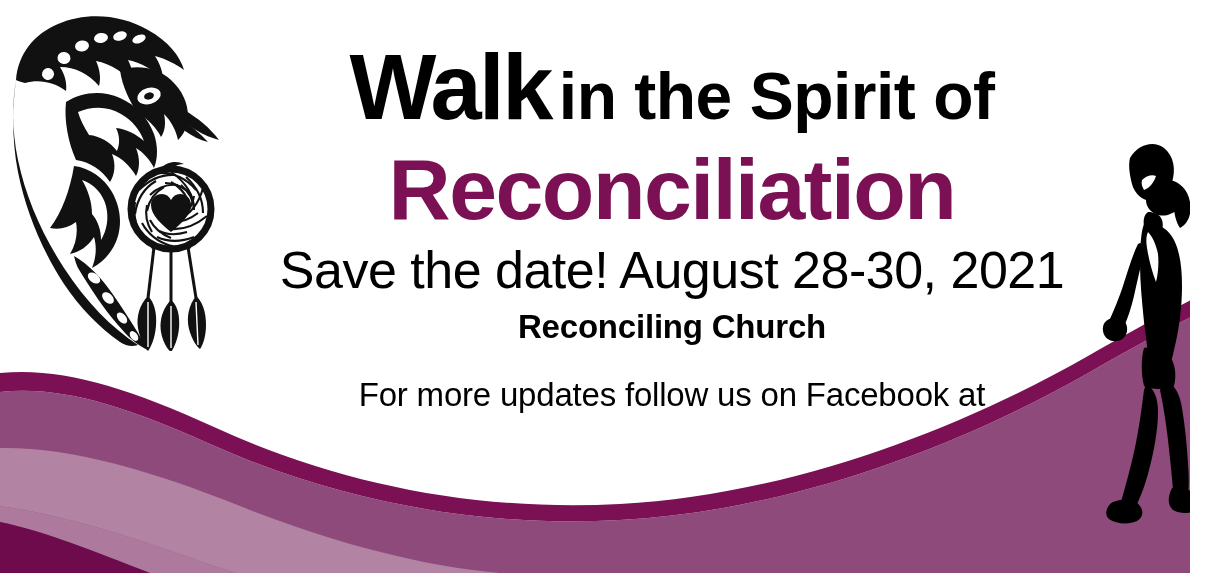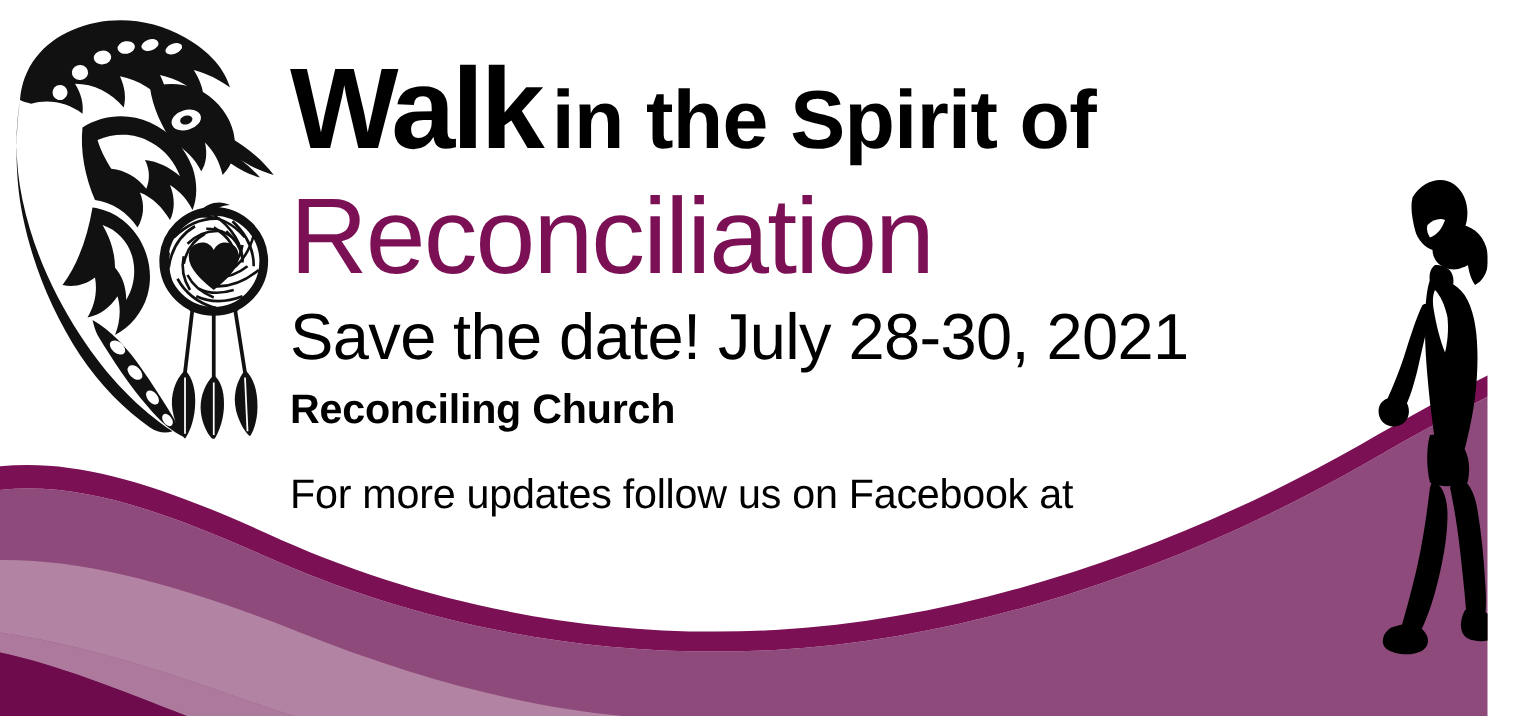--- a/index.html
+++ b/index.html
@@ -3,20 +3,21 @@
 <meta charset="utf-8">
 <title>Walk in the Spirit of Reconciliation</title>
 <style>
   html,body{margin:0;padding:0;background:#ffffff;}
   #banner{
     position:relative;
     width:1190px;height:573px;
     background:#ffffff;
     overflow:hidden;
     font-family:"Liberation Sans","DejaVu Sans",sans-serif;
+    text-align:center;
   }
   
   #waves{position:absolute;inset:0;width:1213px;height:573px;}
   
   #logo{position:absolute;left:8px;top:6px;width:215px;height:345px;}
   
   #walker{position:absolute;left:1086px;top:140px;width:120px;height:390px;}
   
   #textblock{
     position:absolute;left:232px;top:44px;width:880px;
@@ -35,21 +36,21 @@
     font-stretch:condensed;
   }
   .spirit-words{
     font-size:66px;
     font-weight:700;
     letter-spacing:-0.5px;
     margin-left:8px;
   }
   #line-reconciliation{
     font-size:86px;
-    font-weight:400;
+    font-weight:700;
     letter-spacing:-1.5px;
     line-height:1.0;
     margin-top:16px;
   }
   #line-savedate{
     font-size:52px;
     font-weight:400;
     letter-spacing:-0.5px;
     line-height:1.0;
     margin-top:12px;
@@ -223,21 +224,21 @@
   </svg>
 
   <div id="textblock">
 
     <div class="line" id="line-headline">
       <span class="walk-word">Walk</span><span class="spirit-words">in the Spirit of</span>
     </div>
 
     <div class="line" id="line-reconciliation" style="color:#7b1055">Reconciliation</div>
 
-    <div class="line" id="line-savedate">Save the date! July 28-30, 2021</div>
+    <div class="line" id="line-savedate">Save the date! August 28-30, 2021</div>
 
     <div class="line" id="line-page">Reconciling Church</div>
 
     <div class="line" id="line-follow">For more updates follow us on Facebook at</div>
   </div>
 
   <svg id="walker" viewBox="0 0 120 390" aria-hidden="true">
     <g fill="#000000">
 
       <path d="M44,18 C52,4 68,0 78,8 C88,16 90,30 86,42

